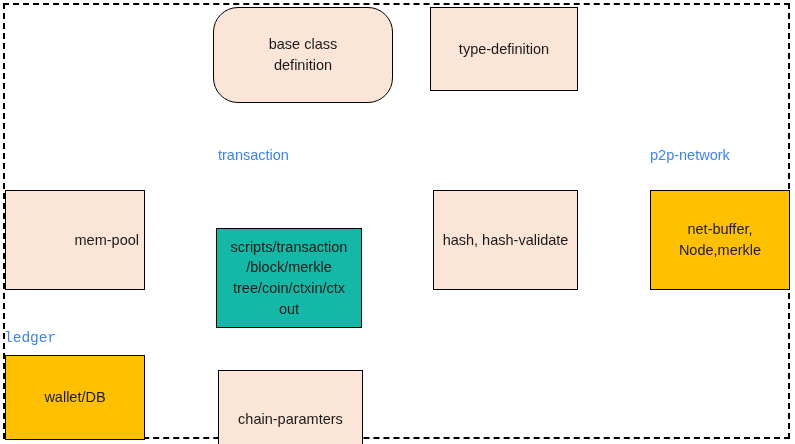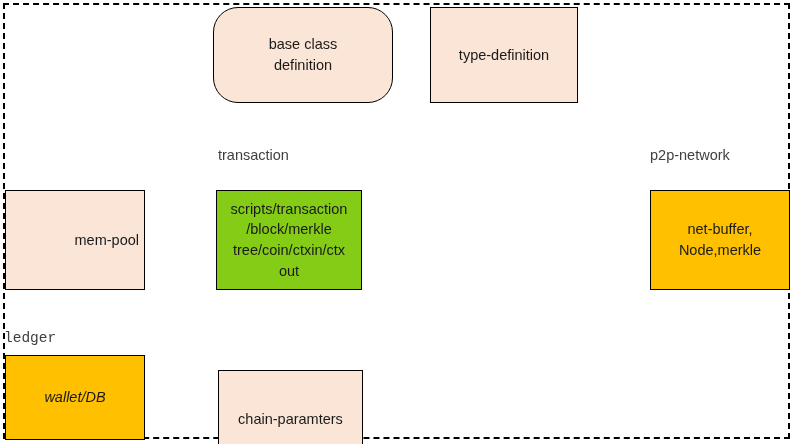--- a/index.html
+++ b/index.html
@@ -43,34 +43,34 @@
     justify-content: center;
     text-align: center;
     color: #1a1a1a;
     font-size: 14.5px;
     line-height: 1.42;
     padding: 2px 5px;
     font-family: "Liberation Sans", sans-serif;
   }
 
   .node.peach  { background: #FBE5D6; }
-  .node.orange { background: #84cc16; }
+  .node.orange { background: #14b8a6; margin-top: 38px; }
   .node.yellow { background: #FFC000; }
 
   .node .node-label {
     display: block;
     white-space: pre-line;
     width: 100%;
   }
 
   
   .group-label {
     position: absolute;
     font-size: 14.5px;
-    color: #404040;
+    color: #3b82f6;
     white-space: nowrap;
     font-family: "Liberation Sans", sans-serif;
     line-height: 1;
   }
 </style>
 </head>
 <body>
 
 <div id="canvas">
 
@@ -80,42 +80,45 @@
 
   <div class="group-label" style="left:650px; top:148px;text-align:center;">p2p-network</div>
 
   <div class="group-label" style="left:4px; top:331px;font-family:Liberation Mono, monospace;">ledger</div>
 
   <div class="node peach" style="left:213px; top:7px; width:180px; height:96px;border-radius:25px;">
     <span class="node-label">base class
 definition</span>
   </div>
 
-  <div class="node peach" style="left:430px; top:7px; width:148px; height:96px;">
+  <div class="node peach" style="left:430px; top:7px; width:148px; height:84px;">
     <span class="node-label">type-definition</span>
   </div>
 
   <div class="node peach" style="left:5px; top:190px; width:140px; height:100px;text-align:right;">
     <span class="node-label">mem-pool</span>
   </div>
 
   <div class="node orange" style="left:216px; top:190px; width:146px; height:100px;">
     <span class="node-label">scripts/transaction
 /block/merkle
 tree/coin/ctxin/ctx
 out</span>
   </div>
 
+  <div class="node peach" style="left:433px; top:190px; width:145px; height:100px;">
+    <span class="node-label">hash, hash-validate</span>
+  </div>
 
   <div class="node yellow" style="left:650px; top:190px; width:140px; height:100px;">
     <span class="node-label">net-buffer,
 Node,merkle</span>
   </div>
 
-  <div class="node yellow" style="left:5px; top:355px; width:140px; height:85px;font-style:italic;">
+  <div class="node yellow" style="left:5px; top:355px; width:140px; height:85px;">
     <span class="node-label">wallet/DB</span>
   </div>
 
   <div class="node peach" style="left:218px; top:370px; width:145px; height:99px;">
     <span class="node-label">chain-paramters</span>
   </div>
 
 </div>
 
 </body></html>

